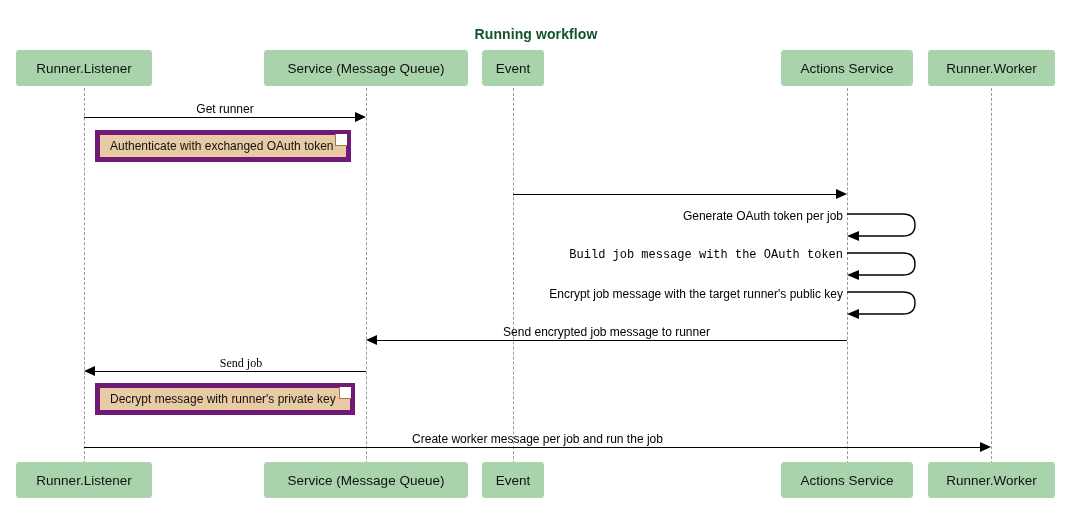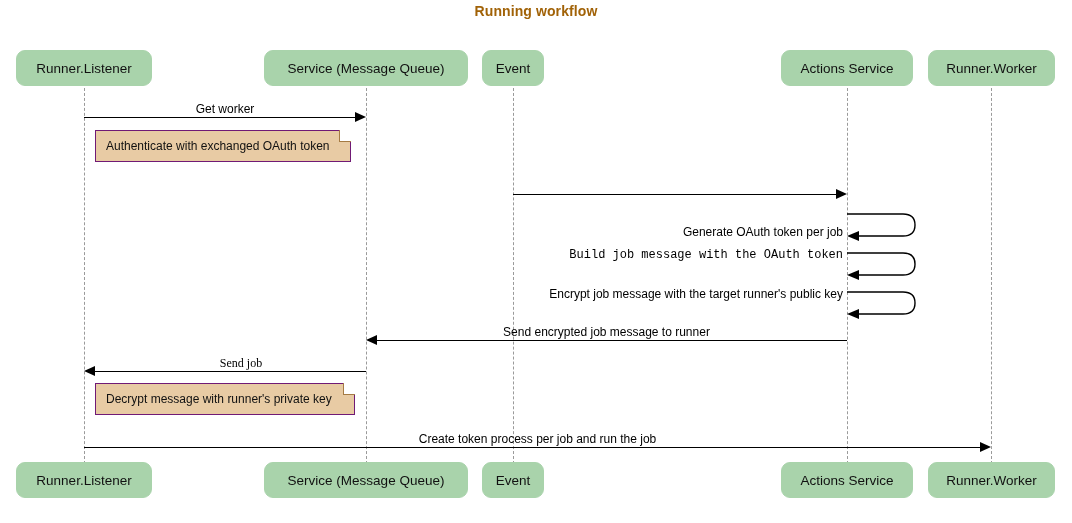--- a/index.html
+++ b/index.html
@@ -11,55 +11,55 @@
     position: relative;
     width: 1072px;
     height: 523px;
     background: #ffffff;
     font-family: "Liberation Sans", sans-serif;
     overflow: hidden;
   }
   #title {
     position: absolute;
     left: 0;
-    top: 3px;
+    top: 26px;
     width: 1072px;
     text-align: center;
     font-size: 14px;
     font-weight: bold;
-    color: #a16207;
+    color: #14532d;
     letter-spacing: 0.1px;
   }
   .lifeline {
     position: absolute;
     top: 88px;
     width: 0;
     height: 376px;
     border-left: 1px dashed #9a9a9a;
   }
   .participant {
     position: absolute;
     box-sizing: border-box;
     height: 36px;
     background: #a9d3ab;
     border: 1px solid #a9d3ab;
-    border-radius: 9px;
+    border-radius: 3px;
     color: #111111;
     font-size: 13.5px;
     display: flex;
     align-items: center;
     justify-content: center;
     white-space: nowrap;
     padding: 0 27px;
   }
   .note {
     position: absolute;
     box-sizing: border-box;
     background: #e8cba4;
-    border: 1px solid #701a75;
+    border: 5px solid #701a75;
     color: #111111;
     font-size: 12px;
     display: flex;
     align-items: center;
     padding-left: 10px;
     white-space: nowrap;
   }
   .note .fold {
     position: absolute;
     top: -1px;
@@ -144,33 +144,33 @@
   <div class="participant" style="left:482px; top:462px; width:62px;">
     <span>Event</span>
   </div>
   <div class="participant" style="left:781px; top:462px; width:132px;">
     <span>Actions Service</span>
   </div>
   <div class="participant" style="left:928px; top:462px; width:127px;">
     <span>Runner.Worker</span>
   </div>
 
-  <div class="msg-label" style="left:84px; top:102px; width:282px;">Get worker</div>
+  <div class="msg-label" style="left:84px; top:102px; width:282px;">Get runner</div>
   <div class="msg-line" style="left:84px; top:117px; width:271px;"></div>
   <div class="arrowhead right" style="left:355px; top:112px;"></div>
 
   <div class="note" style="left:95px; top:130px; width:256px; height:32px;">
     <span>Authenticate with exchanged OAuth token</span>
     <span class="fold"></span>
   </div>
 
   <div class="msg-line" style="left:513px; top:194px; width:323px;"></div>
   <div class="arrowhead right" style="left:836px; top:189px;"></div>
 
-  <div class="msg-label" style="left:600px; top:209px; width:243px; text-align:right;margin-top:16px;">Generate OAuth token per job</div>
+  <div class="msg-label" style="left:600px; top:209px; width:243px; text-align:right;">Generate OAuth token per job</div>
   <div class="self-loop" style="left:847px; top:212px;">
     <svg width="80" height="26" viewBox="0 0 80 26">
       <path d="M0,2 L56,2 Q68,2 68,13 Q68,24 56,24 L12,24" fill="none" stroke="#000000" stroke-width="1.4"></path>
       <polygon points="12,19 0,24 12,29" fill="#000000"></polygon>
     </svg>
   </div>
 
   <div class="msg-label" style="left:560px; top:248px; width:283px; text-align:right;font-family:Liberation Mono, monospace;">Build job message with the OAuth token</div>
   <div class="self-loop" style="left:847px; top:251px;">
     <svg width="80" height="26" viewBox="0 0 80 26">
@@ -193,17 +193,17 @@
 
   <div class="msg-label" style="left:100px; top:356px; width:282px;font-family:Liberation Serif, serif;">Send job</div>
   <div class="msg-line" style="left:95px; top:371px; width:271px;"></div>
   <div class="arrowhead left" style="left:84px; top:366px;"></div>
 
   <div class="note" style="left:95px; top:383px; width:260px; height:32px;">
     <span>Decrypt message with runner's private key</span>
     <span class="fold"></span>
   </div>
 
-  <div class="msg-label" style="left:84px; top:432px; width:907px;">Create token process per job and run the job</div>
+  <div class="msg-label" style="left:84px; top:432px; width:907px;">Create worker message per job and run the job</div>
   <div class="msg-line" style="left:84px; top:447px; width:896px;"></div>
   <div class="arrowhead right" style="left:980px; top:442px;"></div>
 
 </div>
 
 </body></html>

